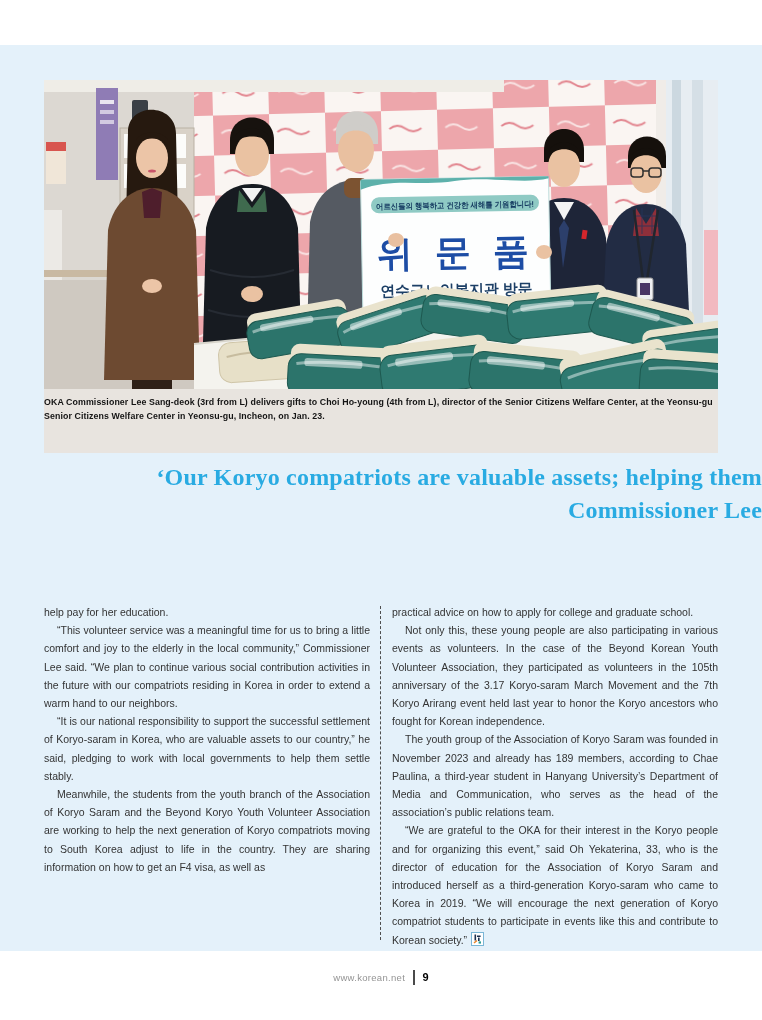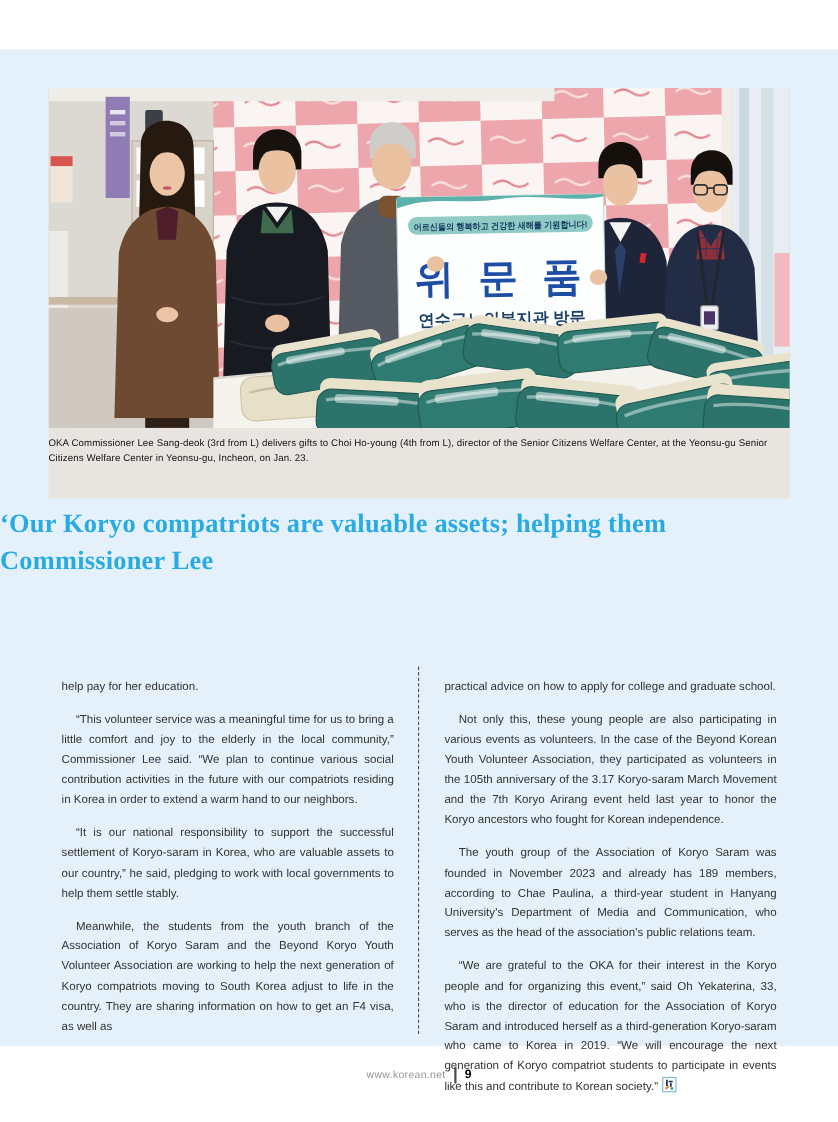--- a/index.html
+++ b/index.html
@@ -4,33 +4,33 @@
 <style>
   html,body{margin:0;padding:0;}
   body{
     width:762px;height:1020px;position:relative;overflow:hidden;
     background:#ffffff;font-family:"Liberation Sans",sans-serif;
   }
   .panel{position:absolute;left:0;top:45px;width:762px;height:906px;background:#e4f1fa;}
   .photo{position:absolute;left:44px;top:80px;width:674px;height:373px;overflow:hidden;background:#e8e4df;}
   .caption{
     position:absolute;left:44px;top:396px;width:674px;
-    font-size:8.8px;line-height:13.5px;color:#141414;letter-spacing:.1px;
+    font-size:8.8px;line-height:13.5px;color:#141414;letter-spacing:.1px;font-weight:bold;
   }
   .headline{
-    position:absolute;left:0;top:461px;width:762px;text-align:left;
+    position:absolute;left:0;top:461px;width:762px;text-align:right;
     font-family:"Liberation Serif",serif;font-weight:bold;
     font-size:24px;line-height:32.5px;color:#29abe2;letter-spacing:.2px;
   }
   .headline div{white-space:nowrap;}
   .columns{position:absolute;left:44px;top:603px;width:674px;}
   .col{width:326px;font-size:10.5px;line-height:18.2px;color:#333333;text-align:justify;}
   .col-left{position:absolute;left:0;top:0;}
   .col-right{position:absolute;left:348px;top:0;}
-  .col p{margin:12px;}
+  .col p{margin:0;}
   .col p.indent{text-indent:13px;}
   .col-divider{
     position:absolute;left:336px;top:3px;height:334px;width:0;
     border-left:1.5px dashed #4e4e4e;
   }
   .endmark{
     display:inline-block;width:11px;height:12px;margin-left:4px;
     vertical-align:-2px;background:#ffffff;border:1px solid #7ab6d6;
     position:relative;
   }

